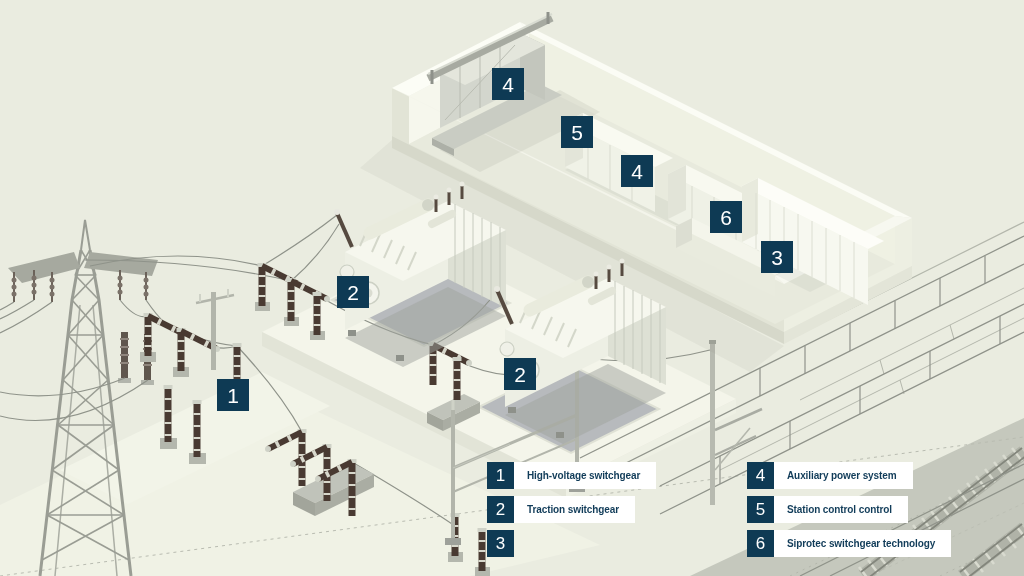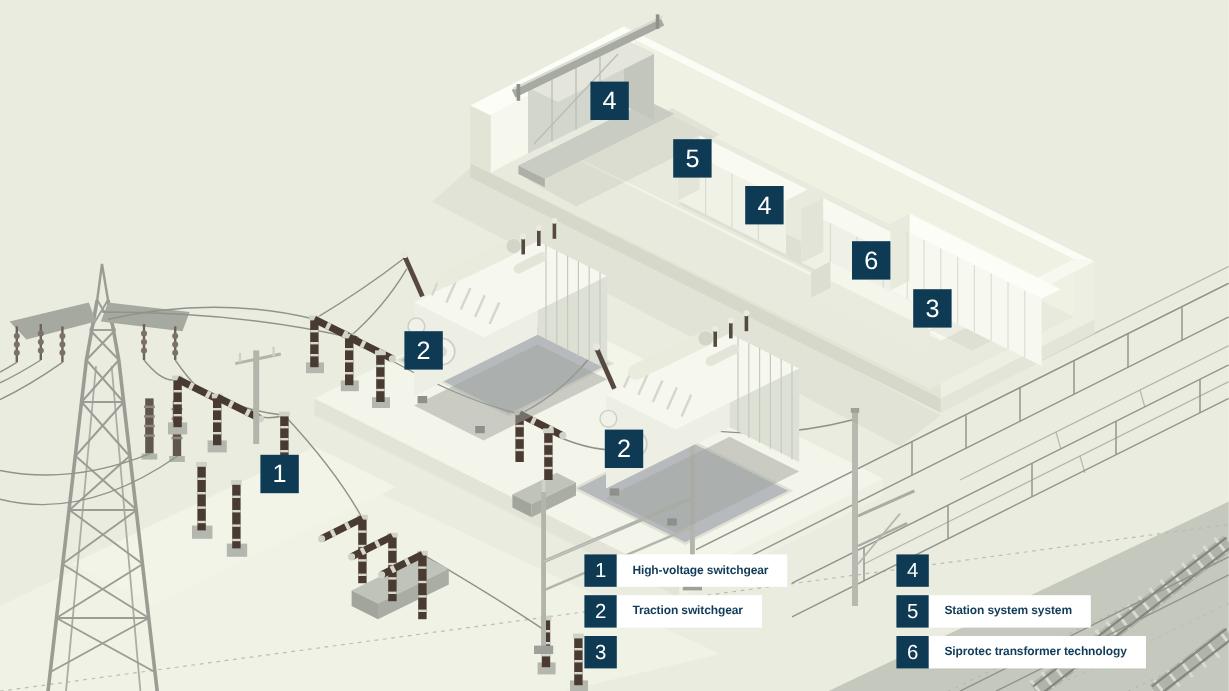--- a/index.html
+++ b/index.html
@@ -461,24 +461,25 @@
     <div class="legend-label">Traction switchgear</div>
   </div>
   <div class="legend-row">
     <div class="legend-num">3</div>
   </div>
 </div>
 
 <div class="legend right">
   <div class="legend-row">
     <div class="legend-num">4</div>
+    <div class="legend-label">Auxiliary power system</div>
   </div>
   <div class="legend-row">
     <div class="legend-num">5</div>
-    <div class="legend-label">Station system system</div>
+    <div class="legend-label">Station control control</div>
   </div>
   <div class="legend-row">
     <div class="legend-num">6</div>
-    <div class="legend-label">Siprotec transformer technology</div>
+    <div class="legend-label">Siprotec switchgear technology</div>
   </div>
 </div>
 
 </div>
 
 </body></html>

